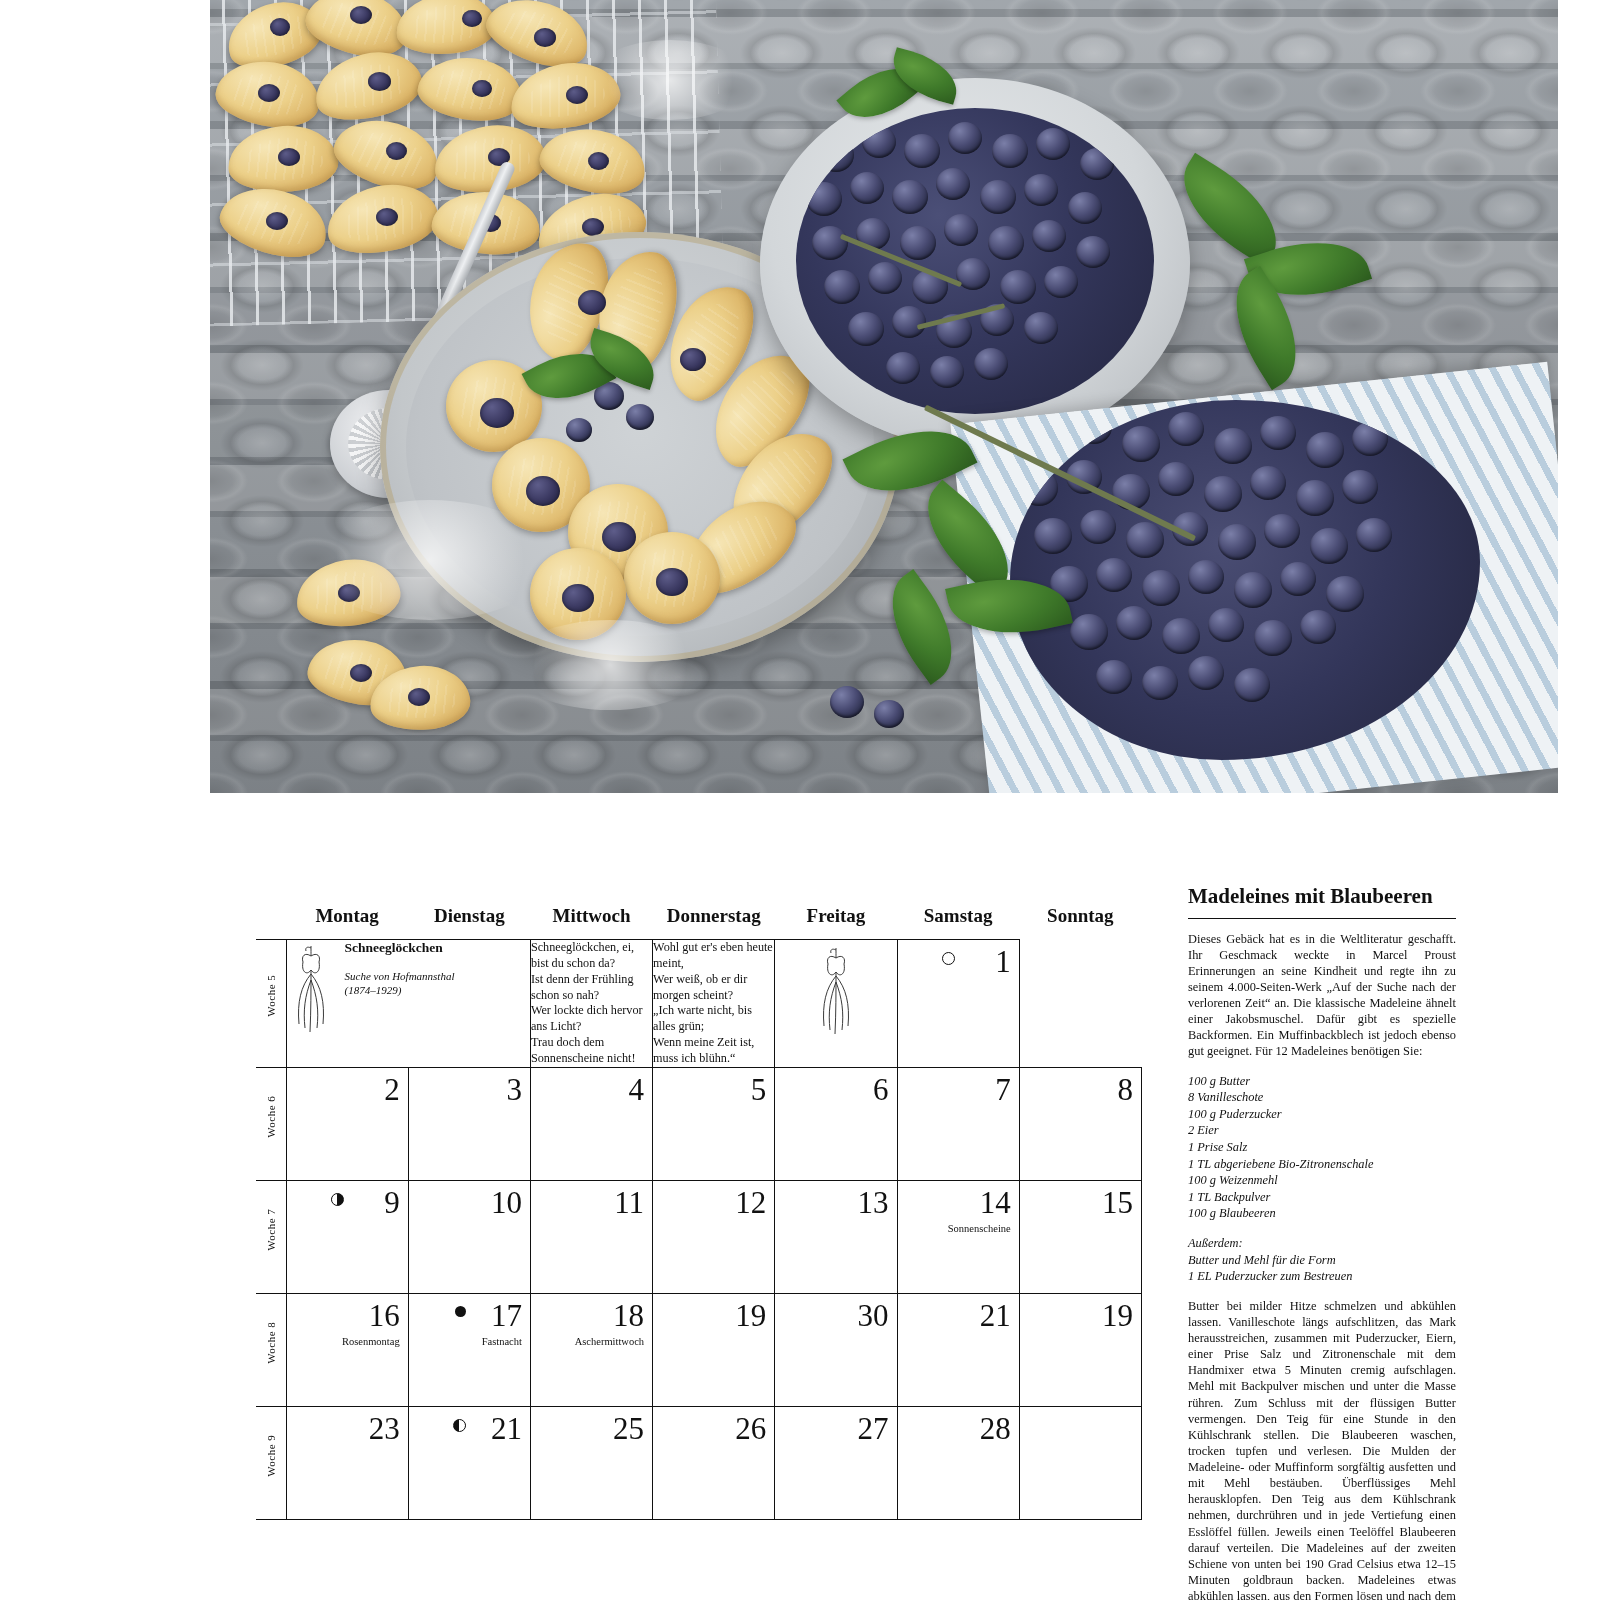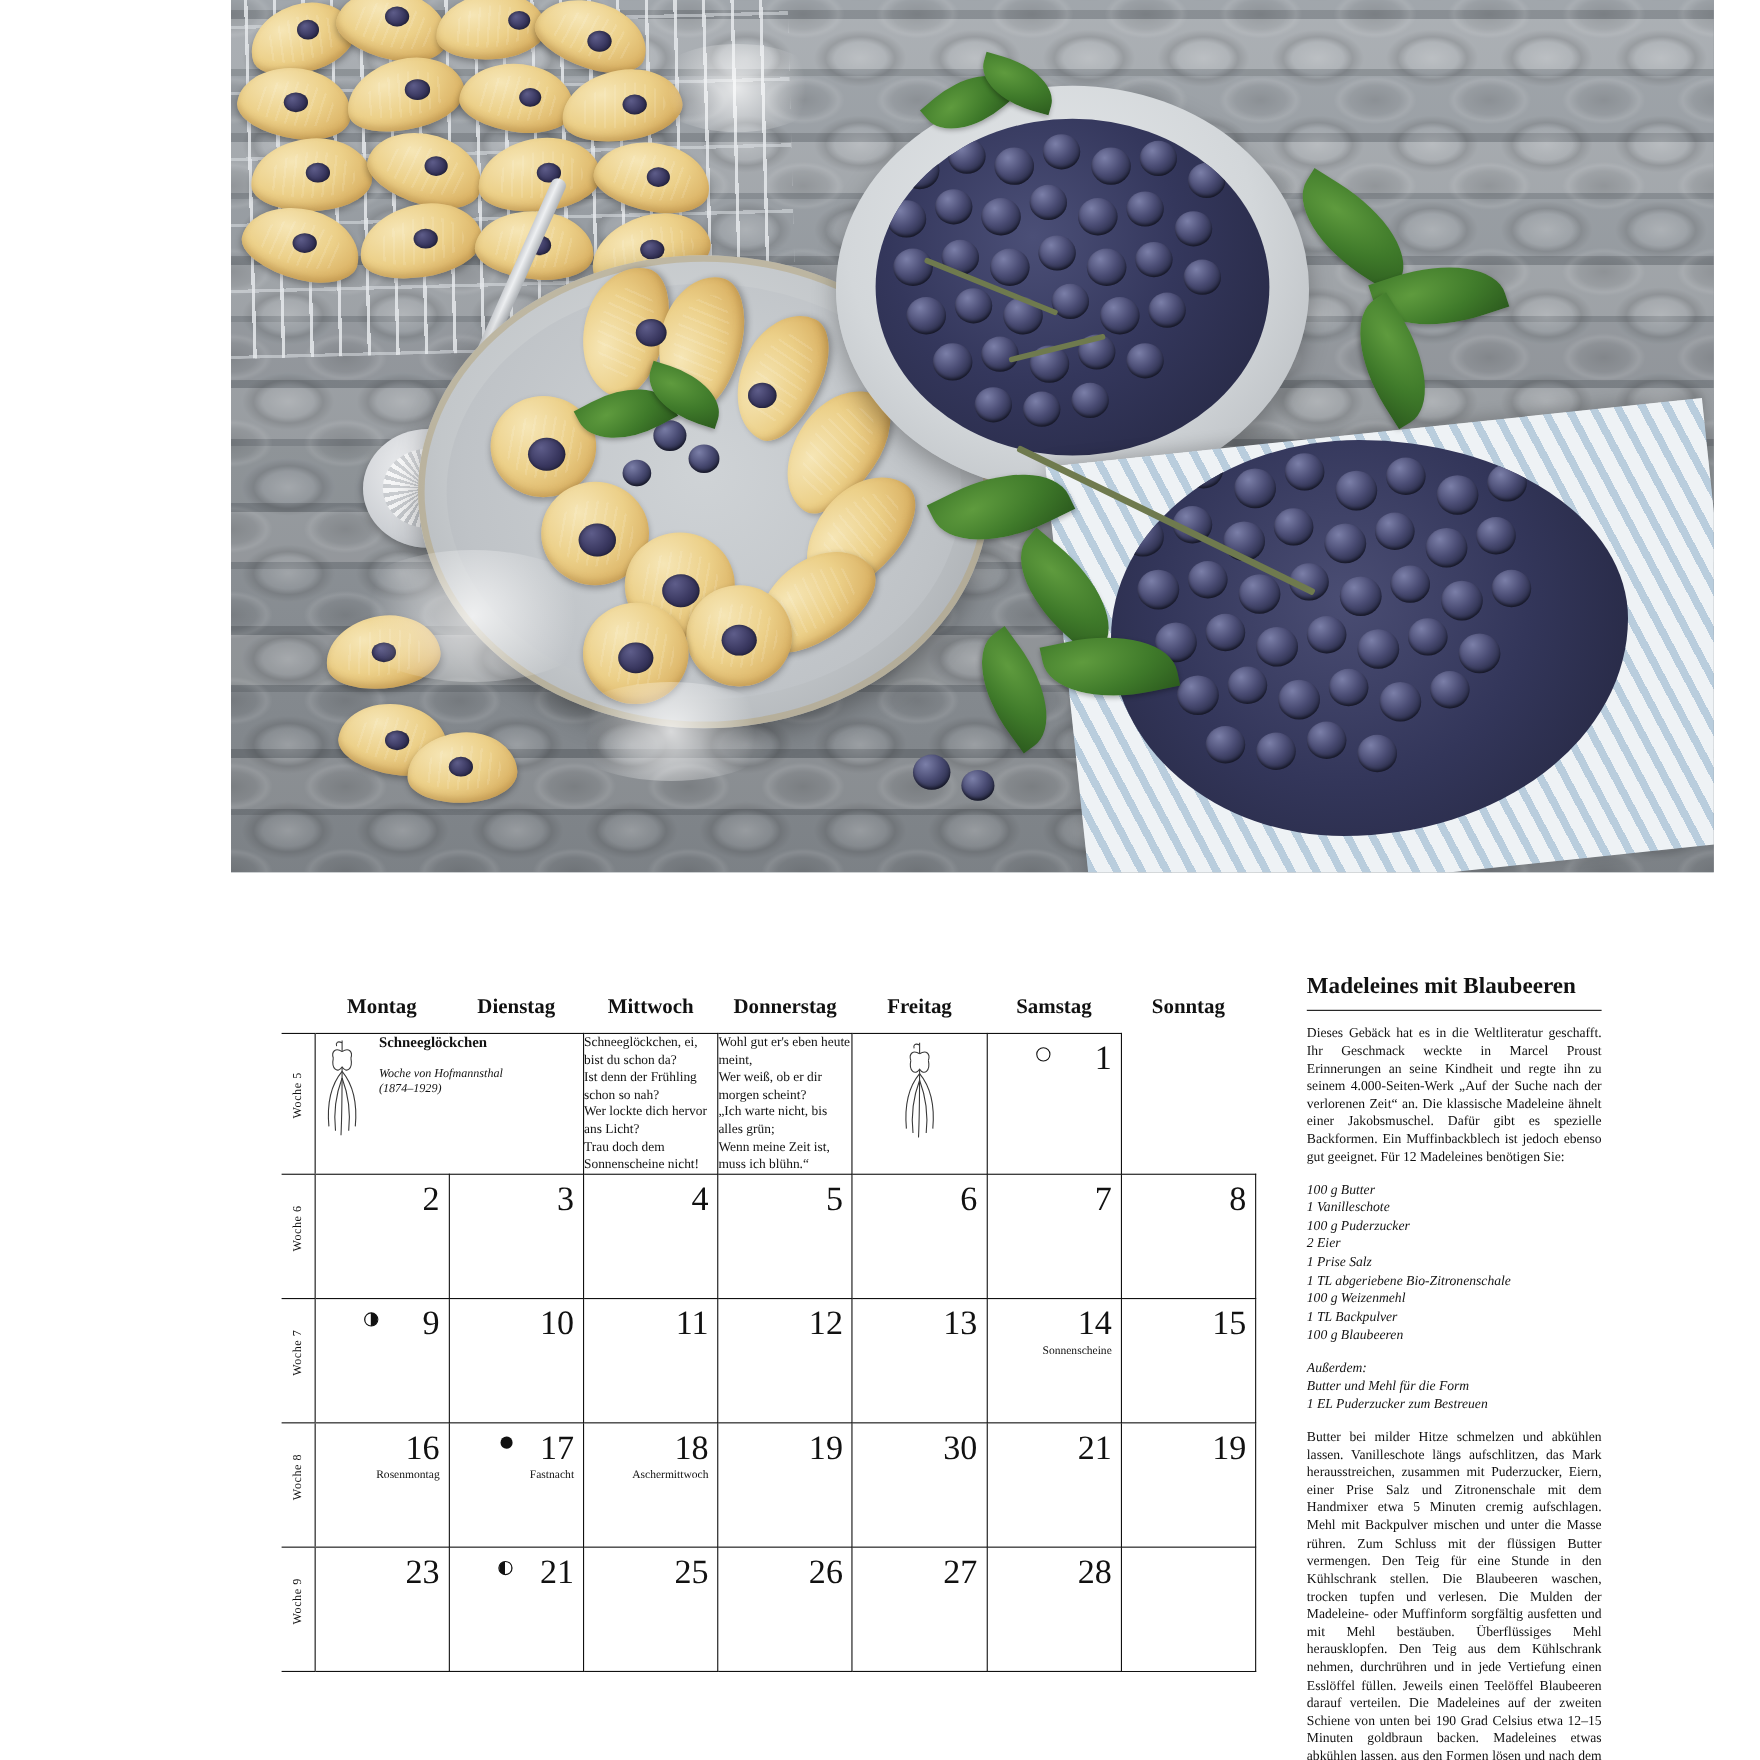--- a/index.html
+++ b/index.html
@@ -557,21 +557,21 @@
                       <path d="M24 16 C30 12 34 16 32 22"></path>
                       <path d="M16 22 C14 32 20 36 24 30 C28 36 34 32 32 22"></path>
                       <path d="M24 6 C24 10 24 13 24 16"></path>
                       <path d="M24 8 C20 6 18 8 19 11"></path>
                     </g>
                   </svg>
                 </div>
                 <div>
                   <div class="poem-title">Schneeglöckchen</div>
                   <div class="poem-author">
-                    <div>Woche von Hofmannsthal</div>
+                    <div>Suche von Hofmannsthal</div>
                     <div>(1874–1929)</div>
                   </div>
                 </div>
               </div>
             </td>
             <td class="day poem-cell">
               <div class="poem-text">
                 <div>Schneeglöckchen, ei, bist du schon da?</div>
                 <div>Ist denn der Frühling schon so nah?</div>
                 <div>Wer lockte dich hervor ans Licht?</div>
@@ -725,21 +725,21 @@
         </tbody>
       </table>
     </div>
 
     <div id="recipe">
       <h2>Madeleines mit Blaubeeren</h2>
       <div class="rule"></div>
       <p>Dieses Gebäck hat es in die Weltliteratur geschafft. Ihr Geschmack weckte in Marcel Proust Erinnerungen an seine Kindheit und regte ihn zu seinem 4.000-Seiten-Werk „Auf der Suche nach der verlorenen Zeit“ an. Die klassische Madeleine ähnelt einer Jakobsmuschel. Dafür gibt es spezielle Backformen. Ein Muffinbackblech ist jedoch ebenso gut geeignet. Für 12 Madeleines benötigen Sie:</p>
       <div class="ing">
         <div>100 g Butter</div>
-        <div>1 Vanilleschote</div>
+        <div>8 Vanilleschote</div>
         <div>100 g Puderzucker</div>
         <div>2 Eier</div>
         <div>1 Prise Salz</div>
         <div>1 TL abgeriebene Bio-Zitronenschale</div>
         <div>100 g Weizenmehl</div>
         <div>1 TL Backpulver</div>
         <div>100 g Blaubeeren</div>
       </div>
       <div class="extra">
         <div class="extra-label">Außerdem:</div>

